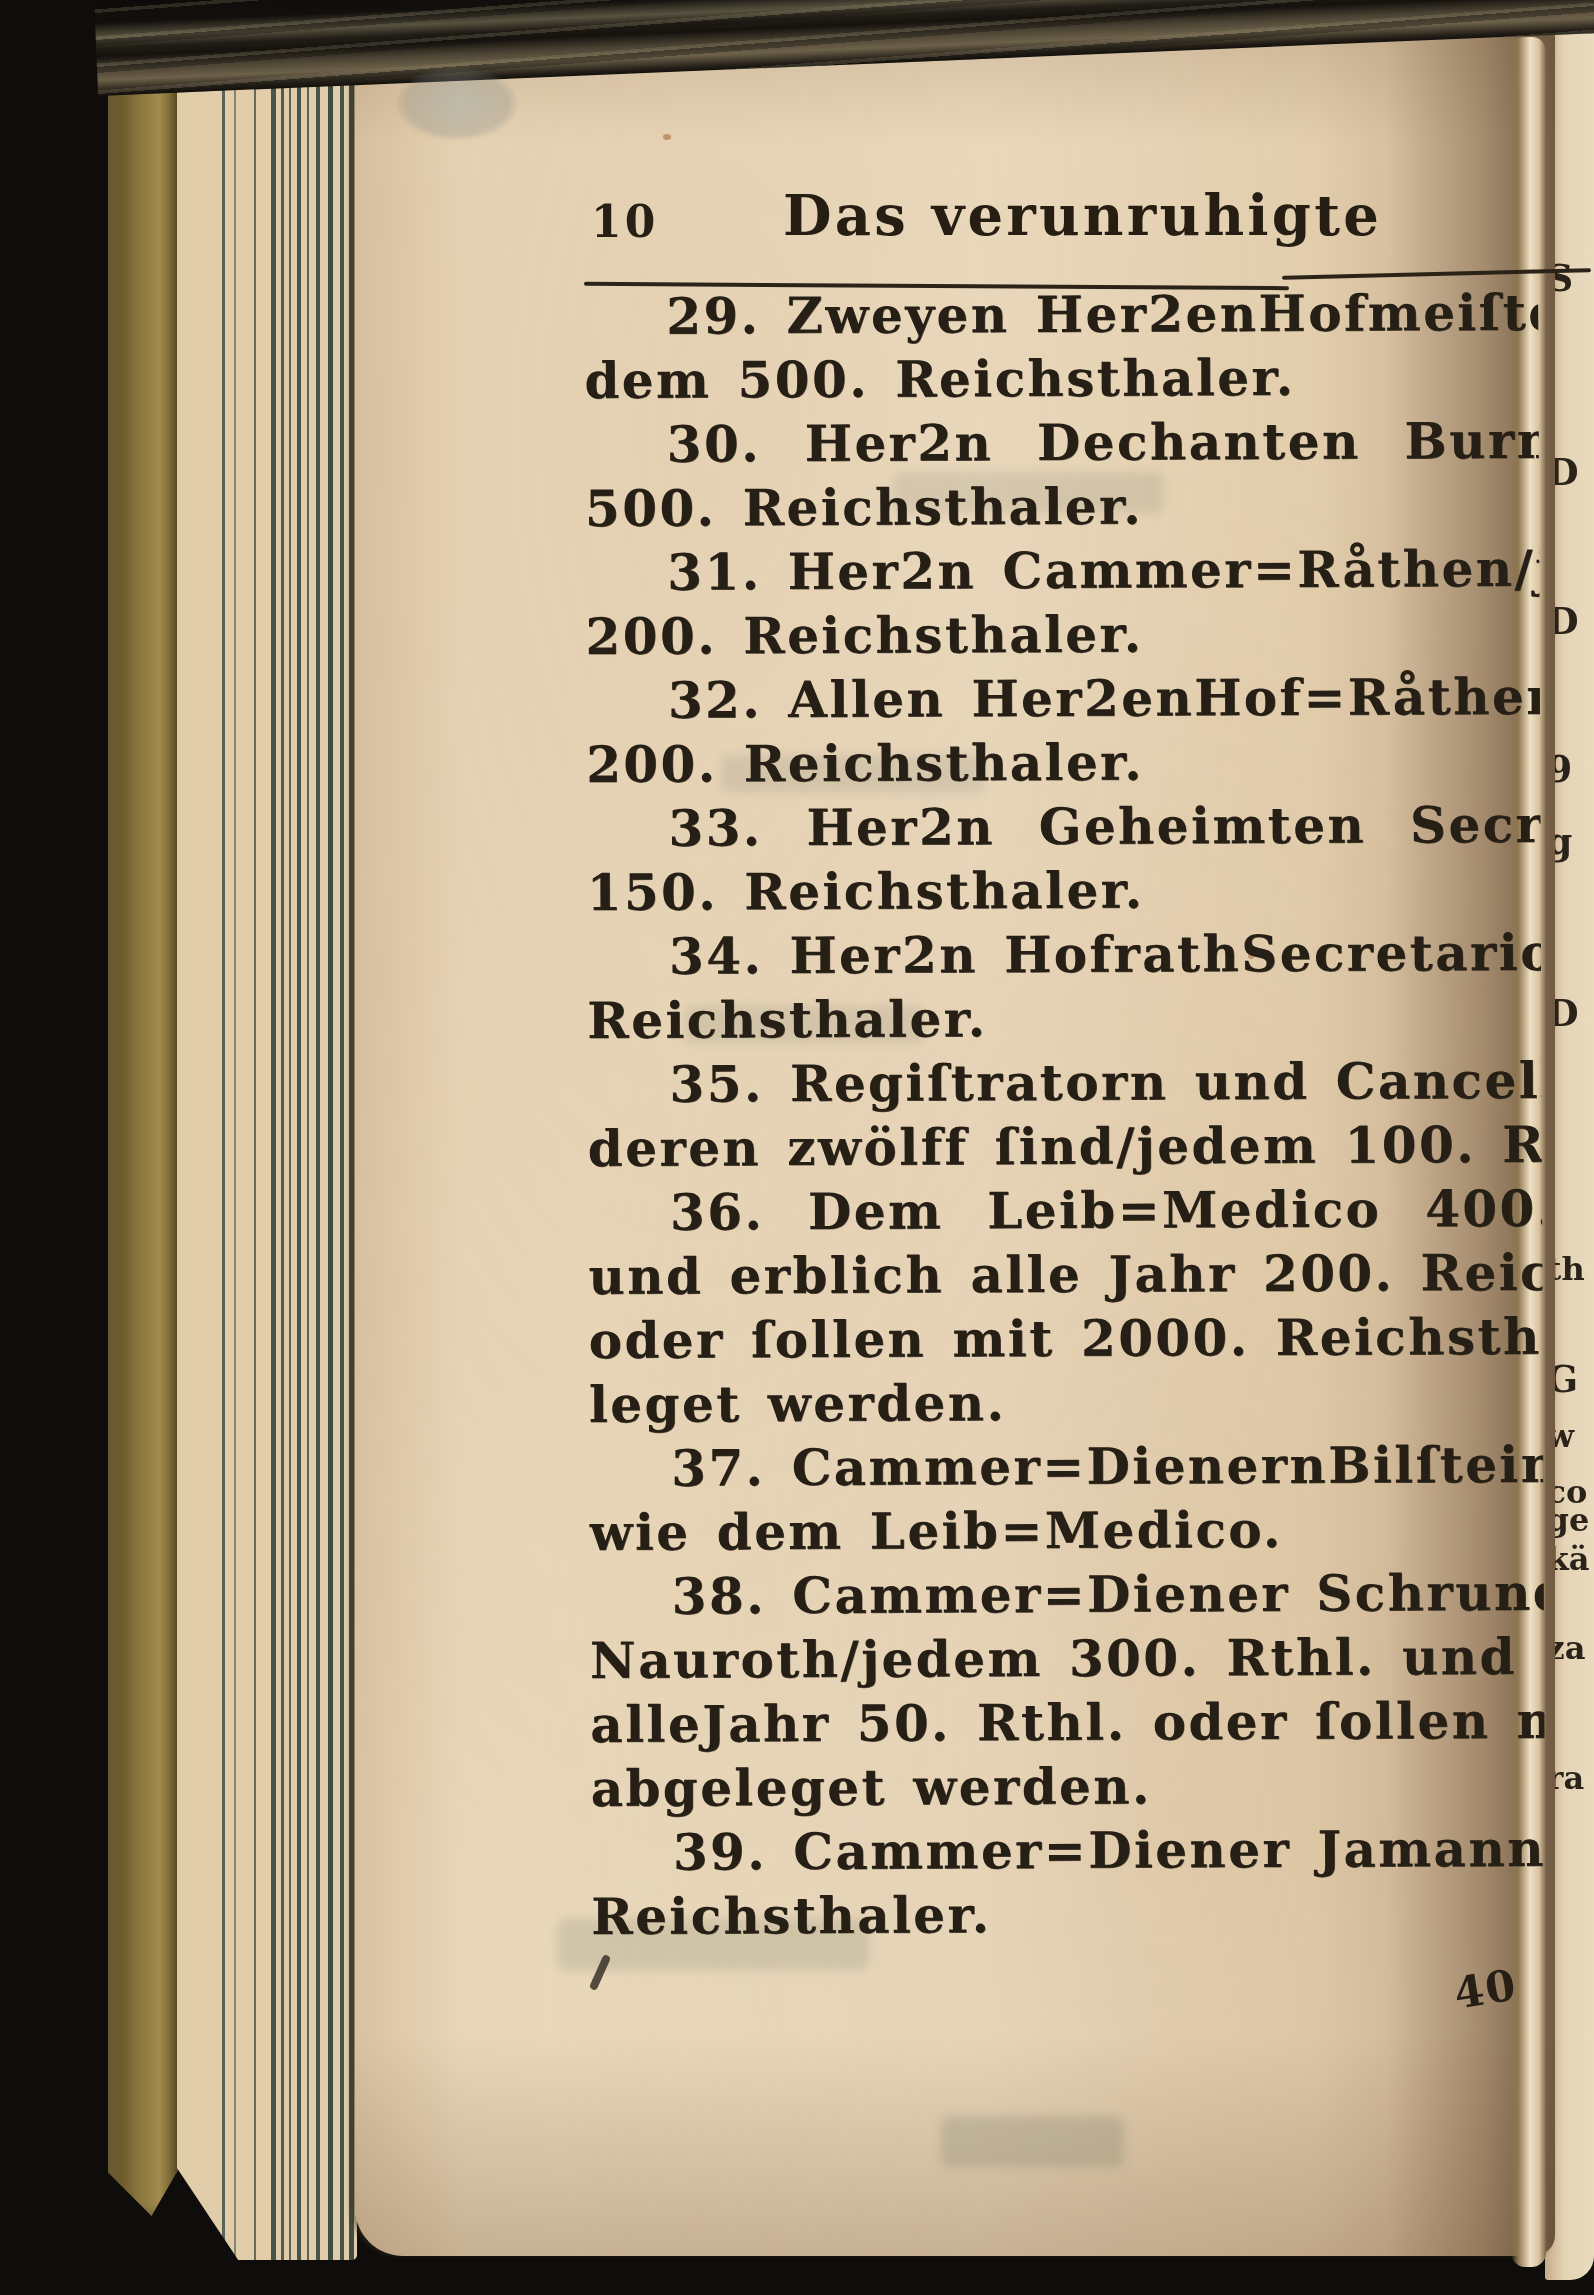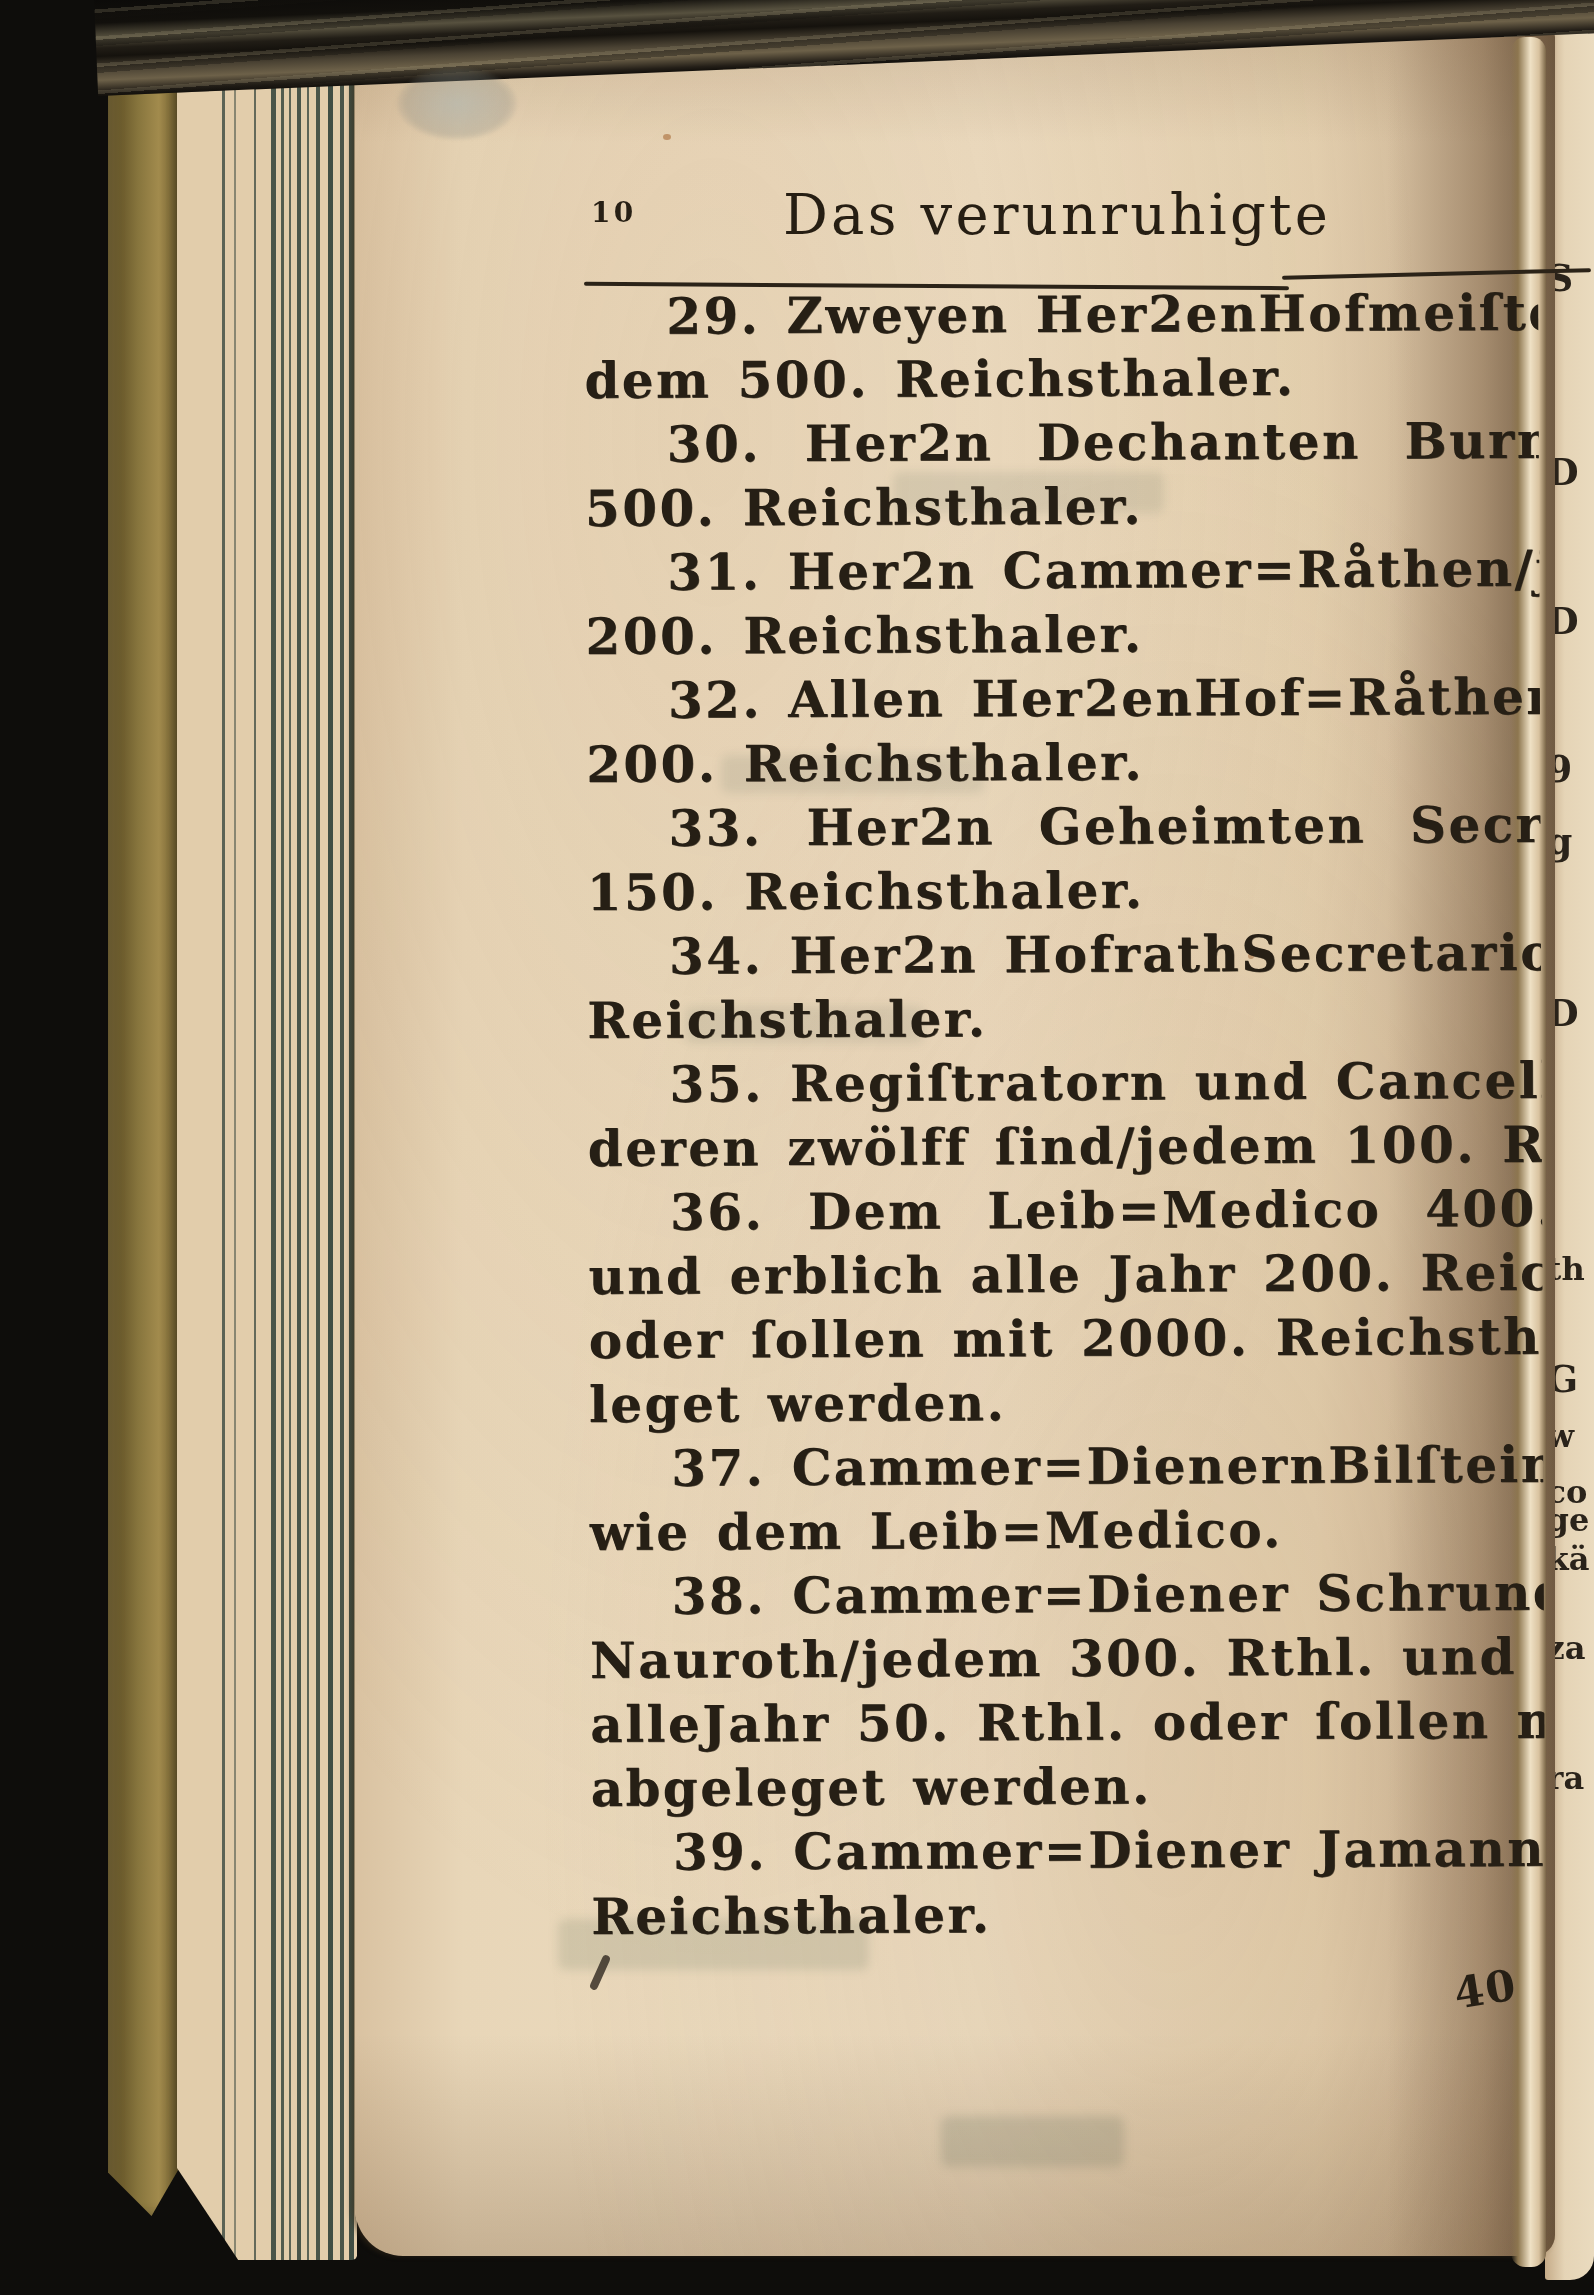--- a/index.html
+++ b/index.html
@@ -74,22 +74,22 @@
     position:absolute;left:96px;top:-8px;width:1538px;height:104px;z-index:30;
     transform:rotate(-2.4deg);transform-origin:left center;
     background-image:
       repeating-linear-gradient(178deg,rgba(150,140,110,0) 0 17.5px,rgba(160,150,120,.22) 17.5px 21px,rgba(20,18,14,.35) 21px 27px),
       linear-gradient(180deg,#0a0908 0%,#12100c 30%,#57513f 44%,#211d16 54%,#15120d 62%,#4a4233 74%,#6d6149 85%,#241f18 96%,#120f0b 100%);
   }
   .clasp{position:absolute;left:397px;top:67px;width:120px;height:73px;z-index:31;
     background:radial-gradient(ellipse at center,rgba(165,175,172,.55),rgba(120,128,125,.25) 60%,transparent 75%);
     filter:blur(1.6px);border-radius:50%;}
   
-  .pagenum{position:absolute;left:591px;top:196px;z-index:22;font-size:28px;font-weight:700;color:#271f14;letter-spacing:3.2px;}
-  .title{position:absolute;left:783px;top:182px;z-index:22;font-size:56px;font-weight:400;color:#261e13;letter-spacing:3.2px;white-space:nowrap;}
+  .pagenum{position:absolute;left:591px;top:196px;z-index:22;font-size:44px;font-weight:700;color:#271f14;letter-spacing:3.2px;}
+  .title{position:absolute;left:783px;top:182px;z-index:22;font-size:56px;font-weight:700;color:#261e13;letter-spacing:3.2px;white-space:nowrap;}
   .rule{position:absolute;height:4px;background:#2b2318;z-index:22;border-radius:2.4px;}
   .rule-a{left:584px;top:284px;width:705px;transform:rotate(0.35deg);}
   .rule-b{left:1282px;top:272px;width:309px;transform:rotate(-1.4deg);}
   .text{
     position:absolute;left:584px;top:285px;width:954px;height:1690px;z-index:22;overflow:hidden;
     transform:rotate(-0.25deg);transform-origin:top left;
   }
   .ln{
     height:64px;line-height:64px;white-space:nowrap;overflow:hidden;
     font-size:50px;font-weight:700;color:#261f15;letter-spacing:2.4px;word-spacing:6.4px;

